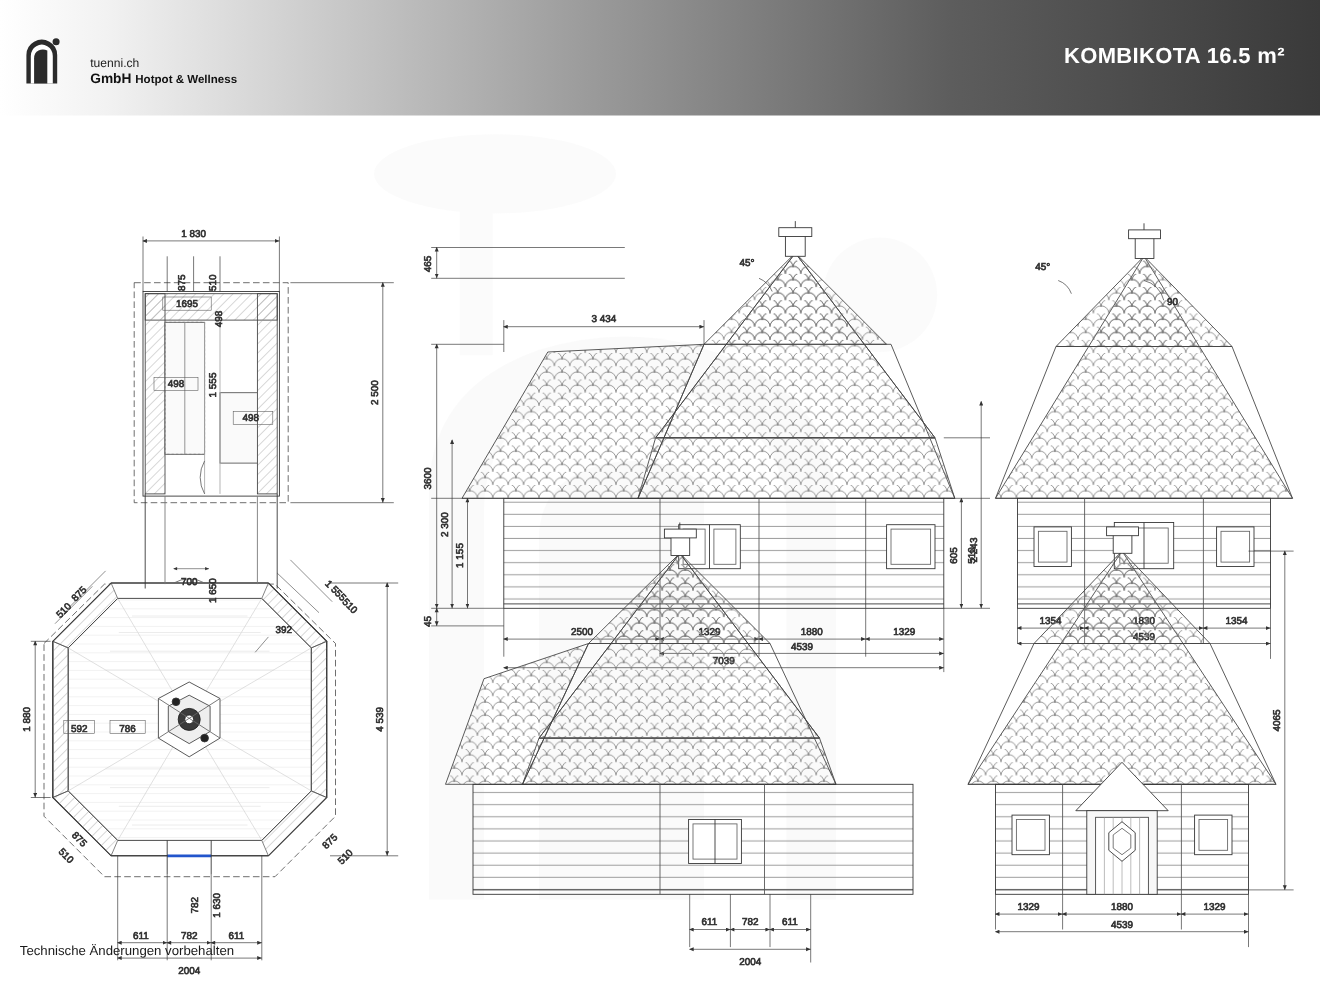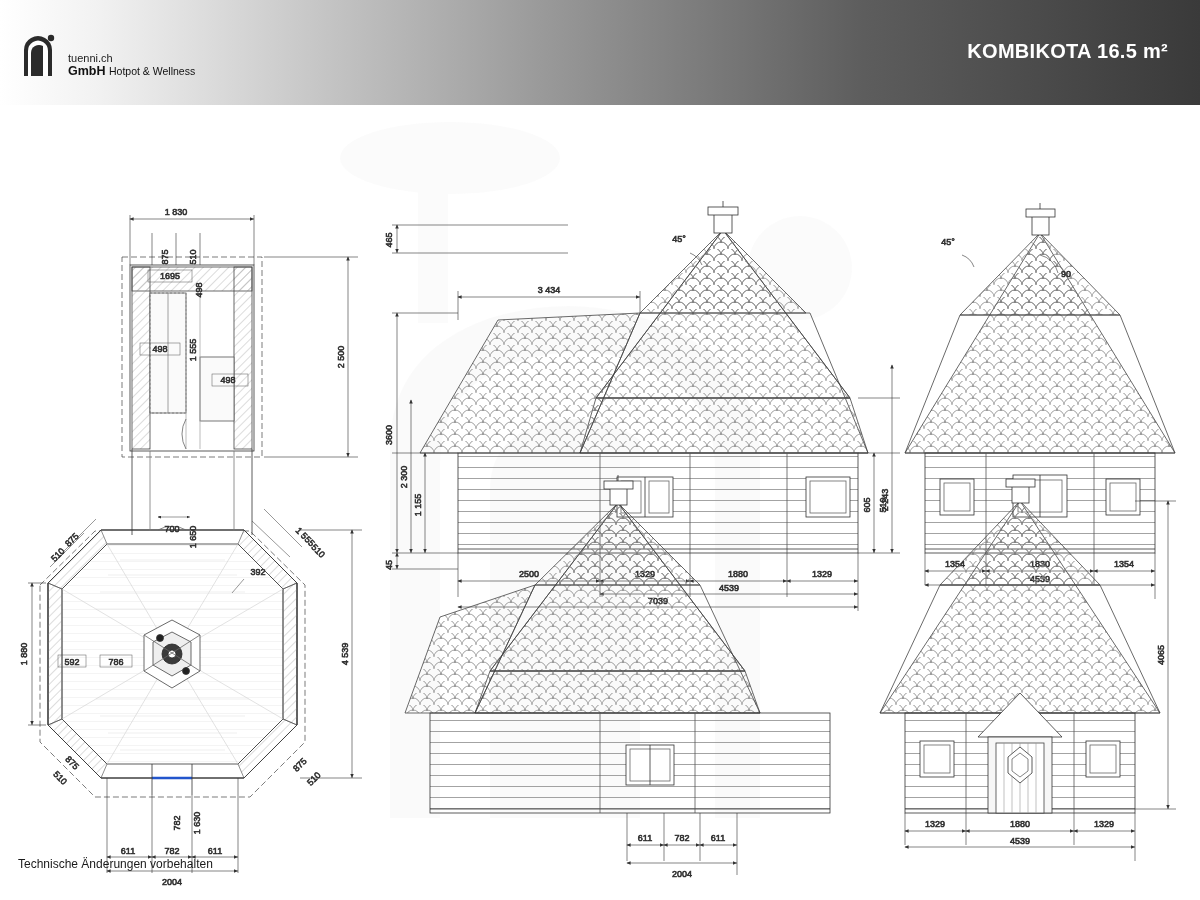--- a/index.html
+++ b/index.html
@@ -12,27 +12,27 @@
     overflow:hidden;
   }
   #sheet { position:absolute; inset:0; }
 
   
   .header {
     position:absolute; left:0; top:0; width:1200px; height:105px;
     background:linear-gradient(to right, #ffffff 0%, #f2f2f2 8%, #9a9a9a 45%, #5d5d5d 72%, #3a3a3a 100%);
   }
   .header .brand {
-    position:absolute; left:18px; top:32px; display:flex; align-items:flex-end; gap:6px;
+    position:absolute; left:18px; top:32px; display:flex; align-items:flex-end; gap:20px;
   }
   .brand-mark { width:44px; height:46px; position:relative; }
   .brand-words { line-height:1.08; }
   .brand-line1 { font-size:11px; color:#1c1c1c; }
   .brand-line2 { font-size:12.5px; font-weight:bold; color:#111; }
-  .brand-line2 .sub { font-weight:normal; font-size:10.5px; }
+  .brand-line2 .sub { font-weight:bold; font-size:10.5px; }
   .title {
     position:absolute; right:32px; top:40px;
     color:#ffffff; font-size:20px; font-weight:bold; letter-spacing:.3px;
     white-space:nowrap;
   }
 
   
   .watermark {
     position:absolute; left:330px; top:118px; width:560px; height:740px;
     opacity:.30; pointer-events:none;

